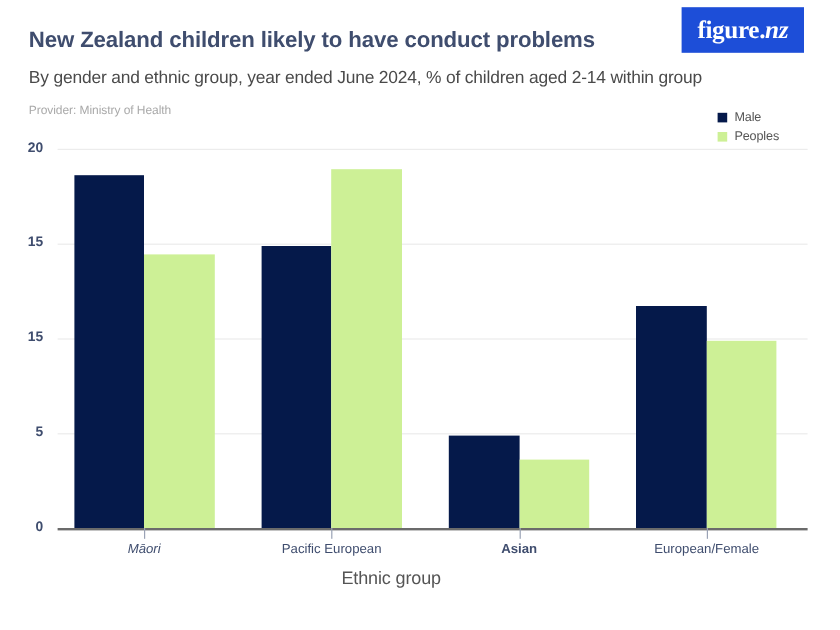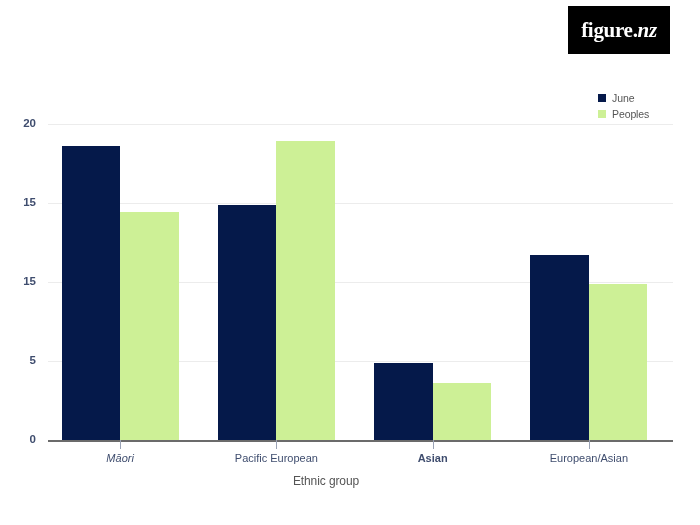--- a/index.html
+++ b/index.html
@@ -56,22 +56,22 @@
     letter-spacing: -0.05px;
     white-space: nowrap;
   }
 
   
   #brand-logo {
     position: absolute;
     left: 568px;
     top: 6px;
     width: 102px;
-    height: 48px;
-    background: #000000;
+    height: 38px;
+    background: #1d4ed8;
     display: flex;
     align-items: center;
     justify-content: center;
   }
   #brand-logo-text {
     font-family: "Liberation Serif", serif;
     font-size: 21px;
     font-weight: bold;
     color: #ffffff;
     letter-spacing: -0.3px;
@@ -171,39 +171,44 @@
     text-align: center;
     white-space: nowrap;
     transform: translateX(-50%);
   }
   #x-axis-title {
     position: absolute;
     top: 474px;
     left: 0;
     width: 652px;
     text-align: center;
-    font-size: 12px;
+    font-size: 15px;
     color: #555555;
     letter-spacing: -0.1px;
   }
 </style>
 </head>
 <body>
 
 <div id="root">
 
+  <div id="header">
+    <div id="chart-title">New Zealand children likely to have conduct problems</div>
+    <div id="chart-subtitle">By gender and ethnic group, year ended June 2024, % of children aged 2-14 within group</div>
+    <div id="chart-provider">Provider: Ministry of Health</div>
+  </div>
 
   <div id="brand-logo">
     <span id="brand-logo-text"><span>figure.</span><span class="nz">nz</span></span>
   </div>
 
   <div id="legend">
       <div class="legend-item">
         <span class="legend-swatch" style="background: rgb(5, 25, 74);"></span>
-        <span class="legend-label">June</span>
+        <span class="legend-label">Male</span>
       </div>
       <div class="legend-item">
         <span class="legend-swatch" style="background: rgb(205, 240, 150);"></span>
         <span class="legend-label">Peoples</span>
       </div>
     </div>
 
   <div id="y-axis">
       <div class="y-tick-label" style="top: 440px;">0</div>
       <div class="y-tick-label" style="top: 361px;">5</div>
@@ -229,14 +234,14 @@
   <div id="axis-line"></div>
   <div id="x-axis-title">Ethnic group</div>
 
 <div class="x-tick" style="left: 120.125px;"></div>
     <div class="x-tick-label" style="left: 120.125px; font-style: italic;">Māori</div>
     <div class="x-tick" style="left: 276.375px;"></div>
     <div class="x-tick-label" style="left: 276.375px;">Pacific European</div>
     <div class="x-tick" style="left: 432.625px;"></div>
     <div class="x-tick-label" style="left: 432.625px; font-weight: bold;">Asian</div>
     <div class="x-tick" style="left: 588.875px;"></div>
-    <div class="x-tick-label" style="left: 588.875px;">European/Asian</div>
+    <div class="x-tick-label" style="left: 588.875px;">European/Female</div>
   </div>
 
 </body></html>

